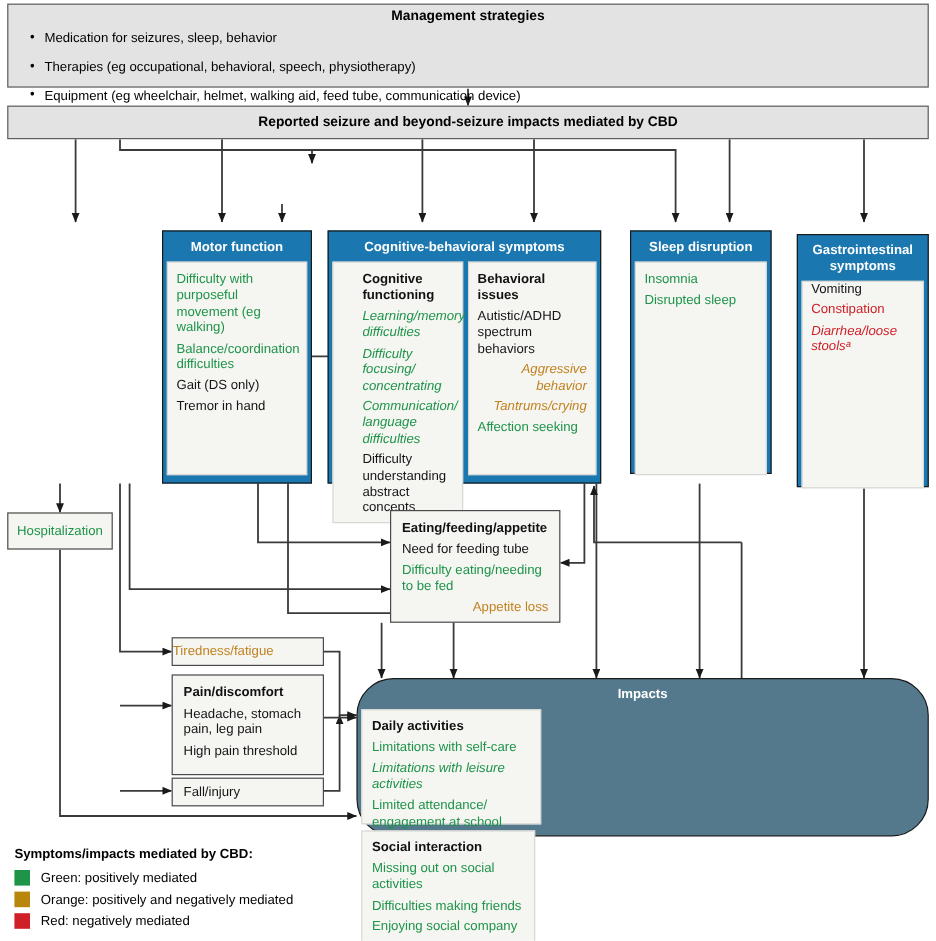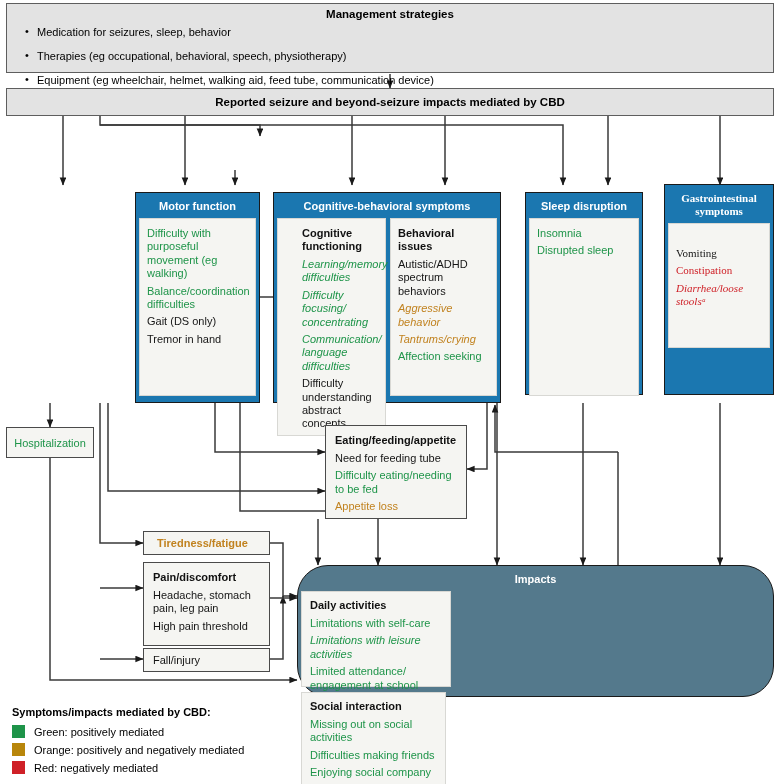--- a/index.html
+++ b/index.html
@@ -32,21 +32,21 @@
 
   ul.bul{margin:0;padding:0;list-style:none;}
   ul.bul li{position:relative;padding-left:14px;margin:0 0 10px 0;font-size:11px;line-height:1.25;}
   ul.bul li:last-child{margin-bottom:12px;}
   ul.bul li:before{content:"\2022";position:absolute;left:2px;top:-1px;font-size:11px;}
 
   .ln{margin:0 0 4px 0;line-height:1.22;}
   .ln:last-child{margin-bottom:0;}
   .sub-hd{font-weight:bold;color:#111;margin:0 0 5px 0;line-height:1.18;}
   .g{color:#1e9449;}
-  .o{color:#c1821f;}
+  .o{color:#c1821f;text-align:right;}
   .r{color:#cf2027;}
   .k{color:#151515;}
   .it{font-style:italic;}
 
   
   .legend{position:absolute;left:12px;top:706px;width:330px;}
   .legend-title{font-weight:bold;font-size:11px;margin-bottom:7px;}
   .legend-row{display:flex;align-items:center;margin-bottom:5px;}
   .sw{width:13px;height:13px;margin-right:9px;flex:none;}
   .legend-lab{font-size:11px;}
@@ -166,41 +166,41 @@
   </div>
 
   <div class="bx cat" style="left:525px;top:192px;width:118px;height:203px;">
     <div class="cat-hd">Sleep disruption</div>
     <div class="cat-body" style="height:178px;padding:8px 7px;">
       <div class="ln g">Insomnia</div>
       <div class="ln g">Disrupted sleep</div>
     </div>
   </div>
 
-  <div class="bx cat" style="left:664px;top:184px;width:110px;height:211px;font-family:Liberation Serif, serif;">
+  <div class="bx cat" style="left:664px;top:195px;width:110px;height:211px;">
     <div class="cat-hd">Gastrointestinal symptoms</div>
-    <div class="cat-body" style="height:125px;padding:23px 7px;">
+    <div class="cat-body" style="height:173px;padding:0 7px;">
       <div class="ln k">Vomiting</div>
       <div class="ln r">Constipation</div>
       <div class="ln r it">Diarrhea/loose stoolsᵃ</div>
     </div>
   </div>
 
   <div class="bx plain" style="left:6px;top:427px;width:88px;height:31px;display:flex;align-items:center;justify-content:center;">
     <span class="g">Hospitalization</span>
   </div>
 
   <div class="bx plain" style="left:325px;top:425px;width:142px;height:94px;padding:8px 9px;">
     <div class="sub-hd">Eating/feeding/appetite</div>
     <div class="ln k">Need for feeding tube</div>
     <div class="ln g">Difficulty eating/needing to be fed</div>
     <div class="ln o">Appetite loss</div>
   </div>
 
-  <div class="bx plain" style="left:143px;top:531px;width:127px;height:24px;display:flex;align-items:center;padding-left:13px;font-weight:bold;">
+  <div class="bx plain" style="left:143px;top:531px;width:127px;height:24px;display:flex;align-items:center;padding-left:0;">
     <span class="o">Tiredness/fatigue</span>
   </div>
 
   <div class="bx plain" style="left:143px;top:562px;width:127px;height:84px;padding:8px 9px;">
     <div class="sub-hd">Pain/discomfort</div>
     <div class="ln k">Headache, stomach pain, leg pain</div>
     <div class="ln k">High pain threshold</div>
   </div>
 
   <div class="bx plain" style="left:143px;top:648px;width:127px;height:24px;display:flex;align-items:center;padding-left:9px;">

